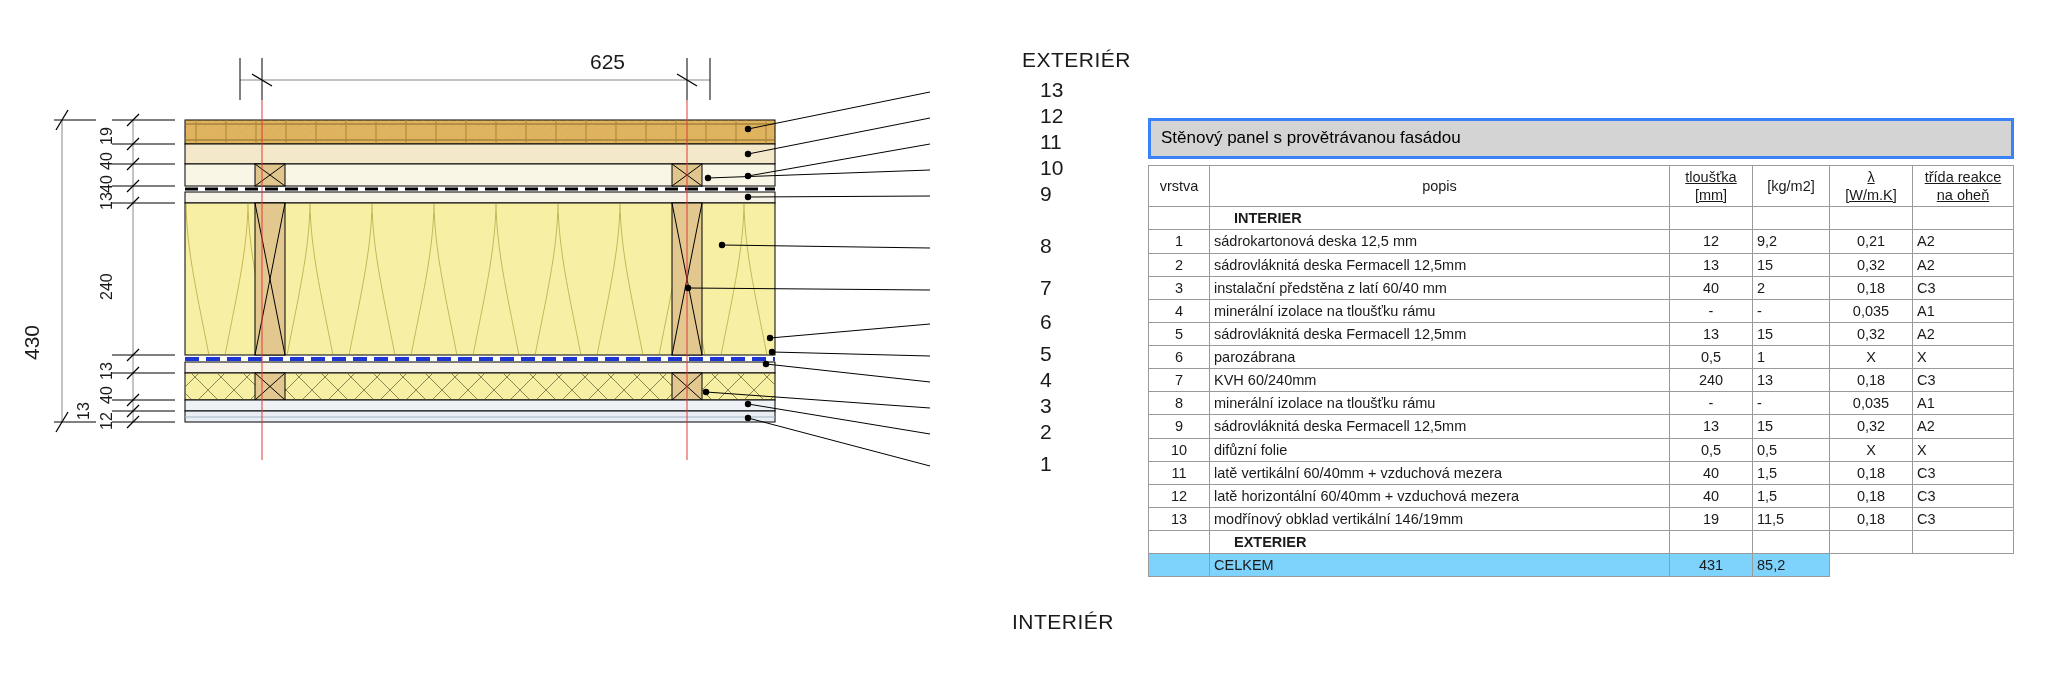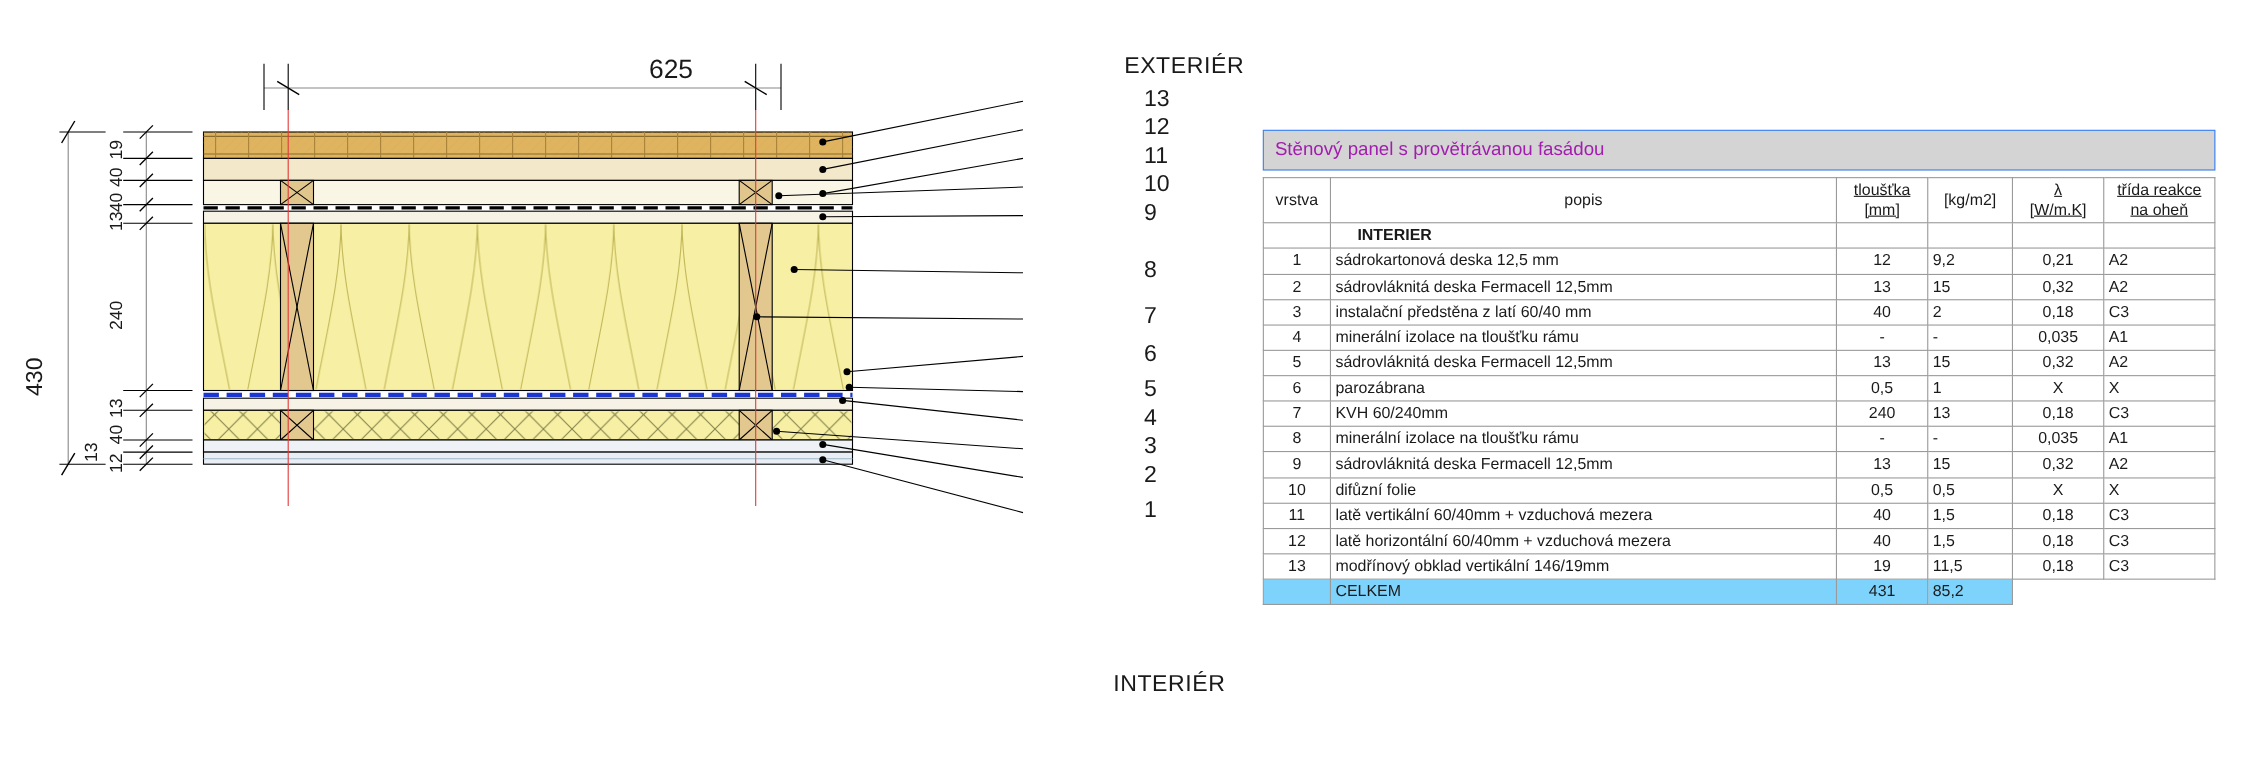--- a/index.html
+++ b/index.html
@@ -16,21 +16,21 @@
   #drawing{position:absolute;left:0;top:0;width:1140px;height:700px;}
 
   
   .caption{font-size:21px;letter-spacing:.5px;}
 
   
   .leadnum{font-size:21px;text-align:left;}
 
   
   #tablewrap{position:absolute;left:1148px;top:118px;width:866px;}
-  .tbl-title{background:#d4d4d4;border:1px solid #3b82f6;font-size:17px;padding:7px 10px 8px 10px;color:#a21caf;}
+  .tbl-title{background:#d4d4d4;border:3px solid #3b82f6;font-size:17px;padding:7px 10px 8px 10px;color:#000000;}
   table.legend{border-collapse:collapse;width:100%;margin-top:6px;font-size:14.5px;}
   table.legend th,table.legend td{border:1px solid #9a9a9a;padding:2px 4px;line-height:1.25;}
   table.legend th{font-weight:normal;text-align:center;vertical-align:middle;height:34px;}
   .c-vrstva{width:52px;text-align:center;}
   .c-popis{text-align:left;padding-left:8px;}
   .c-tl{width:74px;text-align:center;}
   .c-kg{width:68px;text-align:left;}
   .c-lam{width:74px;text-align:center;}
   .c-fire{width:92px;text-align:left;}
   tr.section td{font-weight:bold;}
@@ -200,21 +200,21 @@
         <circle cx="770" cy="338" r="3.2"></circle>
         <circle cx="772" cy="352" r="3.2"></circle>
         <circle cx="766" cy="364" r="3.2"></circle>
         <circle cx="706" cy="392" r="3.2"></circle>
         <circle cx="748" cy="404" r="3.2"></circle>
         <circle cx="748" cy="418" r="3.2"></circle>
       </g>
     </svg>
 
     
-    <div class="abs lbl" style="left:590px;top:50px;font-size:24px;">625</div>
+    <div class="abs lbl" style="left:590px;top:50px;font-size:21px;">625</div>
 
     
     <div class="abs lbl" style="left:20px;top:360px;transform:rotate(-90deg);transform-origin:left top;font-size:21px;">430</div>
 
     
     <div class="abs lbl lbl-sm" style="left:98px;top:145px;transform:rotate(-90deg);transform-origin:left top;">19</div>
     <div class="abs lbl lbl-sm" style="left:98px;top:170px;transform:rotate(-90deg);transform-origin:left top;">40</div>
     <div class="abs lbl lbl-sm" style="left:98px;top:193px;transform:rotate(-90deg);transform-origin:left top;">40</div>
     <div class="abs lbl lbl-sm" style="left:98px;top:210px;transform:rotate(-90deg);transform-origin:left top;">13</div>
     <div class="abs lbl lbl-sm" style="left:98px;top:300px;transform:rotate(-90deg);transform-origin:left top;">240</div>
@@ -372,20 +372,28 @@
             <td class="c-fire">C3</td>
           </tr>
           <tr>
             <td class="c-vrstva">13</td>
             <td class="c-popis">modřínový obklad vertikální 146/19mm</td>
             <td class="c-tl">19</td>
             <td class="c-kg">11,5</td>
             <td class="c-lam">0,18</td>
             <td class="c-fire">C3</td>
           </tr>
+          <tr class="section">
+            <td class="c-vrstva"></td>
+            <td class="c-popis">EXTERIER</td>
+            <td class="c-tl"></td>
+            <td class="c-kg"></td>
+            <td class="c-lam"></td>
+            <td class="c-fire"></td>
+          </tr>
           <tr class="total">
             <td class="c-vrstva"></td>
             <td class="c-popis">CELKEM</td>
             <td class="c-tl">431</td>
             <td class="c-kg">85,2</td>
             <td class="c-lam"></td>
             <td class="c-fire"></td>
           </tr>
         </tbody>
     </table>

